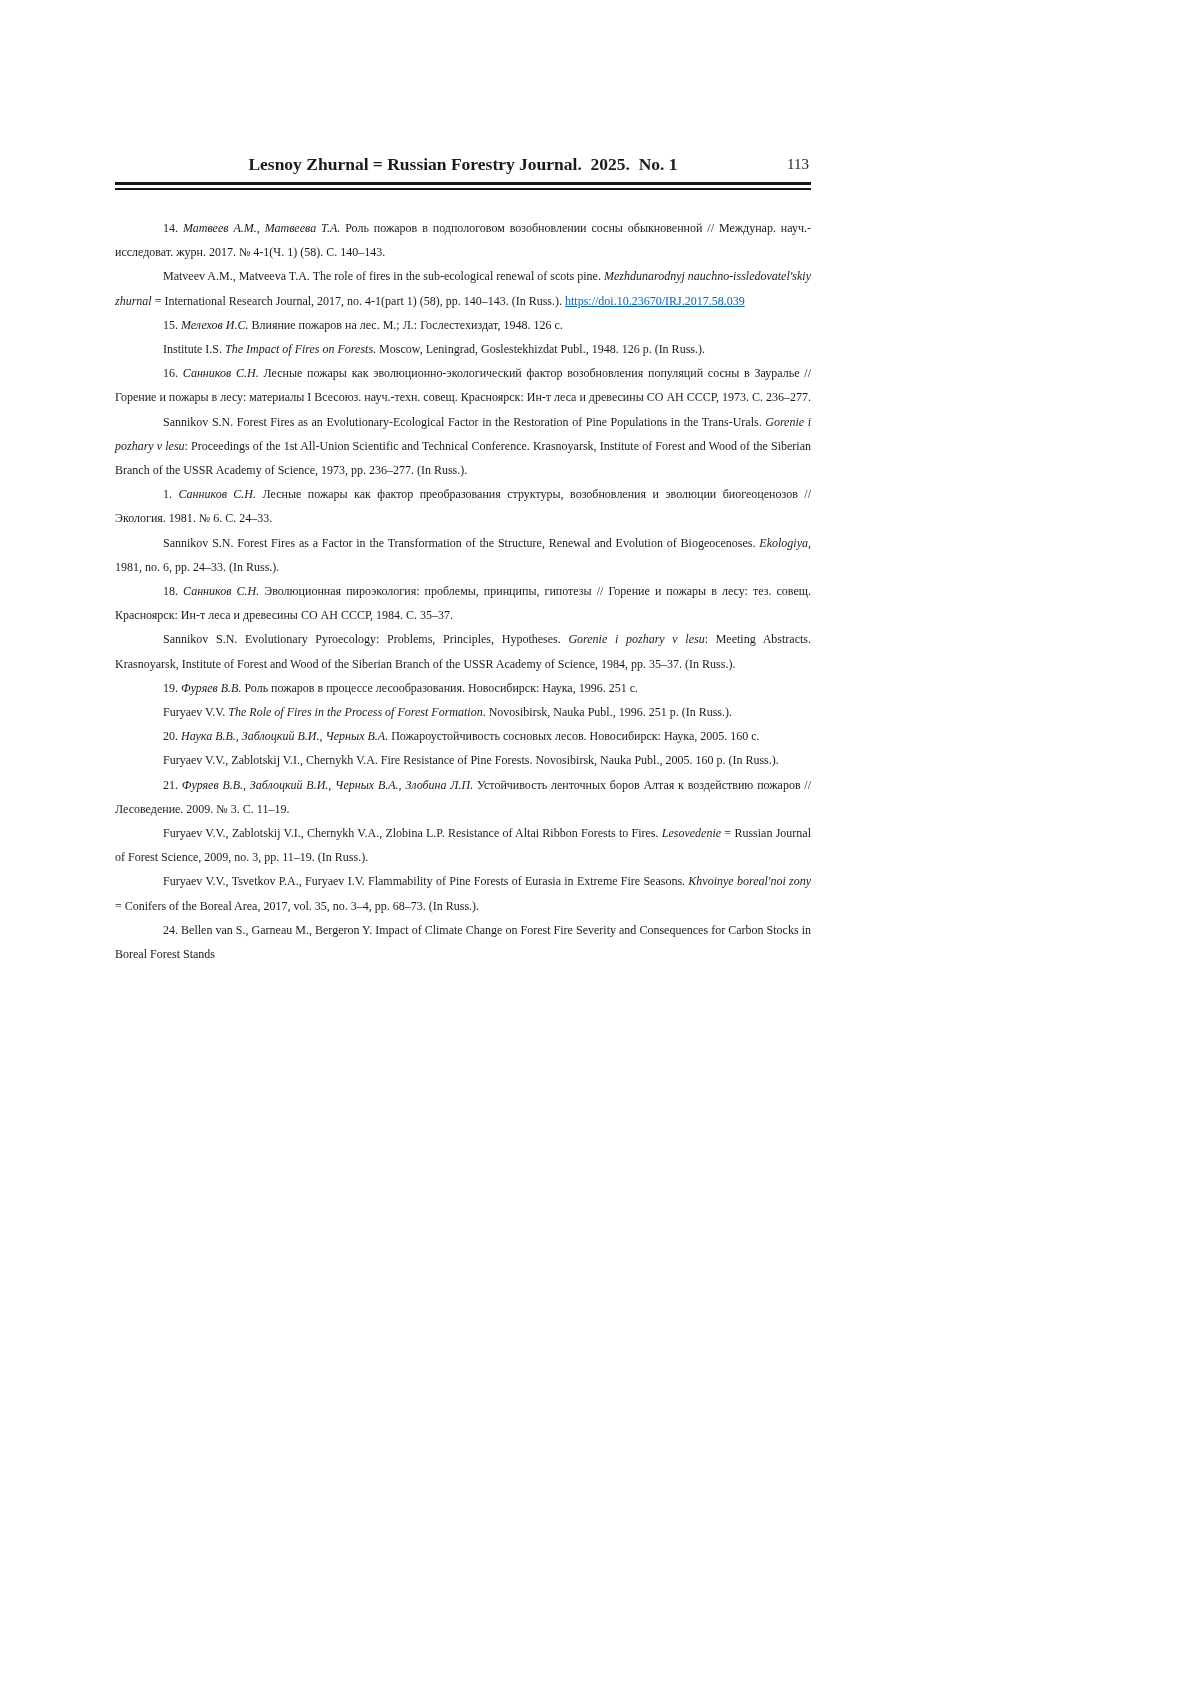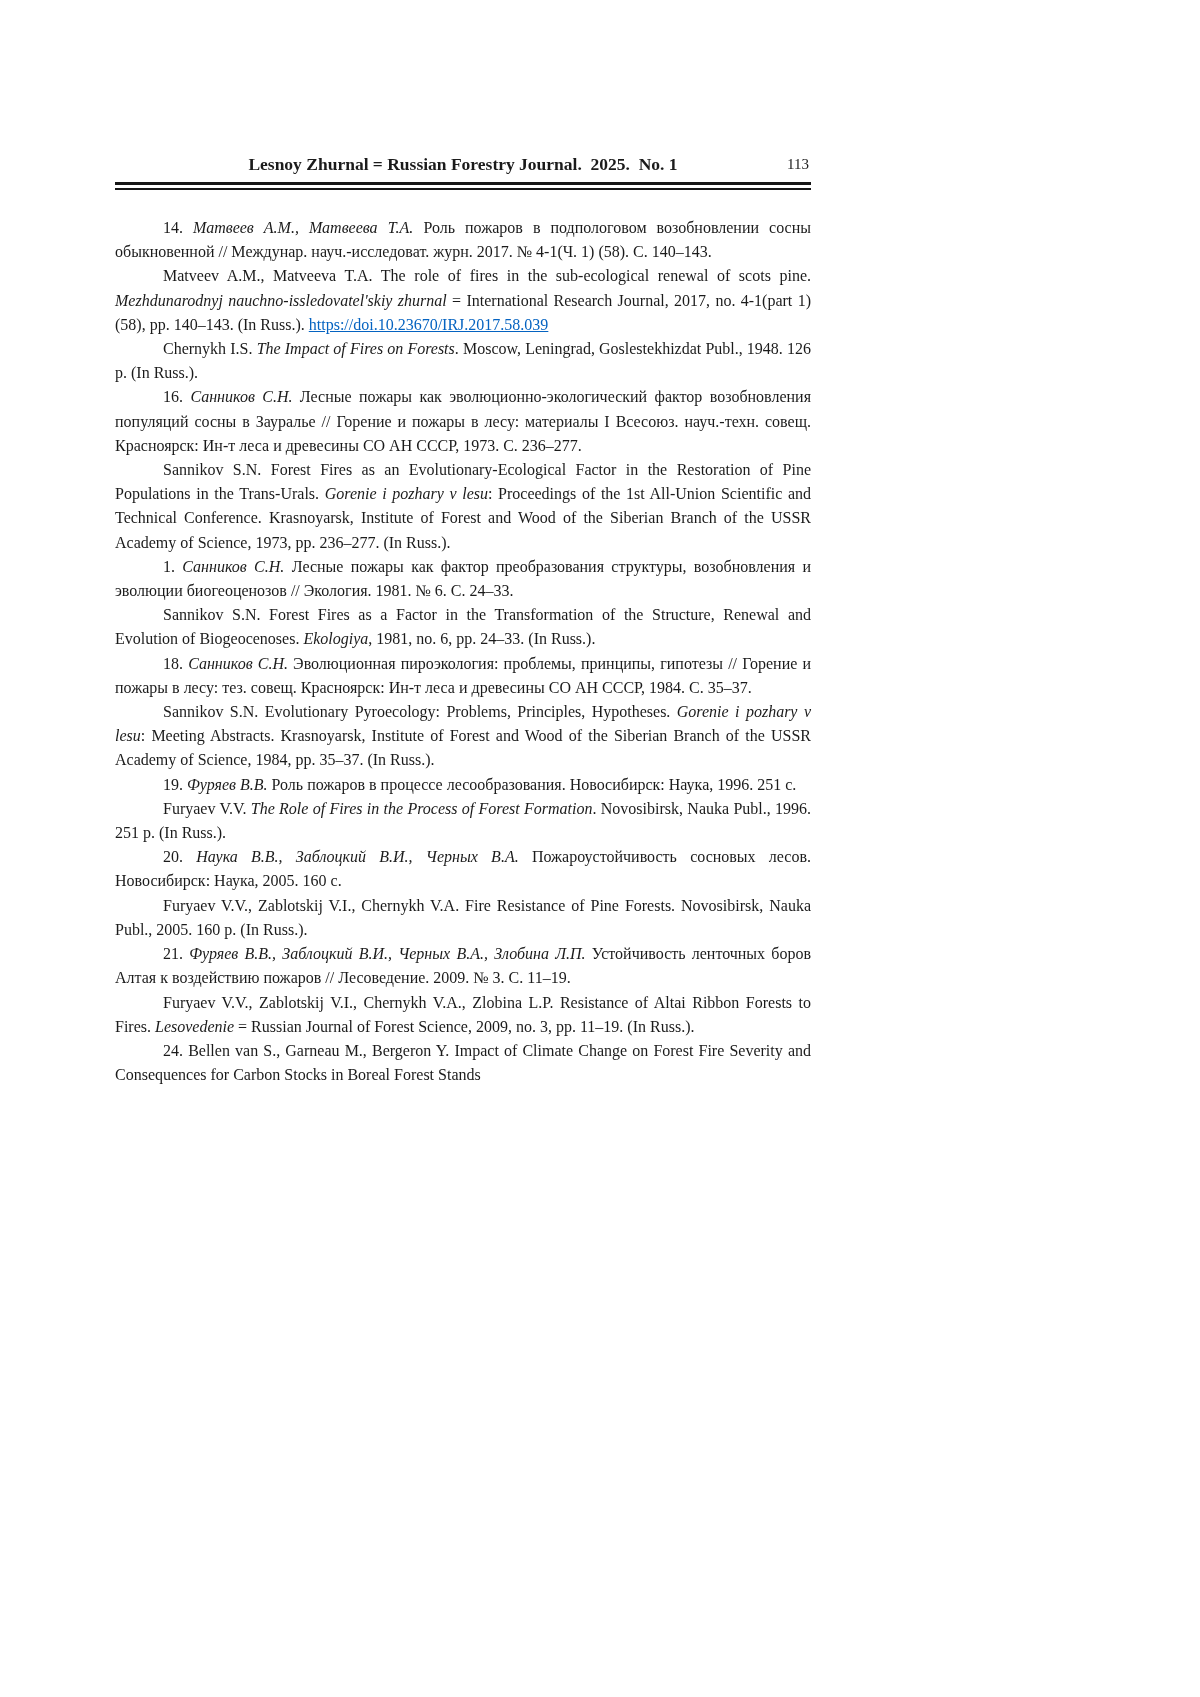--- a/index.html
+++ b/index.html
@@ -54,21 +54,21 @@
     box-sizing: border-box;
     border-top: 3px solid #161616;
     border-bottom: 2px solid #161616;
   }
   .references {
     margin-top: 26px;
   }
   p.ref {
     margin: 0;
     padding: 0;
-    font-size: 16px;
+    font-size: 12px;
     line-height: 24.2px;
     text-align: justify;
     text-indent: 48px;
   }
   p.ref em {
     font-style: italic;
   }
   a.doi-link {
     color: var(--link-color, #0563C1);
     text-decoration: underline;
@@ -80,29 +80,31 @@
 <div class="page">
   <div class="content">
     <div class="header-row">
       <span class="journal-title">Lesnoy Zhurnal = Russian Forestry Journal.  2025.  No. 1</span>
       <span class="page-number">113</span>
     </div>
     <div class="double-rule"></div>
     <div class="references">
         <p class="ref"><span>14. </span><em>Матвеев А.М., Матвеева Т.А.</em><span> Роль пожаров в подпологовом возобновлении сосны обыкновенной // Междунар. науч.-исследоват. журн. 2017. № 4-1(Ч. 1) (58). С. 140–143.</span></p>
         <p class="ref"><span>Matveev A.M., Matveeva T.A. The role of fires in the sub-ecological renewal of scots pine. </span><em>Mezhdunarodnyj nauchno-issledovatel'skiy zhurnal</em><span> = International Research Journal, 2017, no. 4-1(part 1) (58), pp. 140–143. (In Russ.). </span><a class="doi-link" href="#">https://doi.10.23670/IRJ.2017.58.039</a></p>
-        <p class="ref"><span>Chernykh I.S. </span><em>The Impact of Fires on Forests</em><span>. Moscow, Leningrad, Goslestekhizdat Publ., 1948. 126 p. (In Russ.).</span></p>
+        <p class="ref"><span>15. </span><em>Мелехов И.С.</em><span> Влияние пожаров на лес. М.; Л.: Гослестехиздат, 1948. 126 с.</span></p>
+        <p class="ref"><span>Institute I.S. </span><em>The Impact of Fires on Forests</em><span>. Moscow, Leningrad, Goslestekhizdat Publ., 1948. 126 p. (In Russ.).</span></p>
         <p class="ref"><span>16. </span><em>Санников С.Н.</em><span> Лесные пожары как эволюционно-экологический фактор возобновления популяций сосны в Зауралье // Горение и пожары в лесу: материалы I Всесоюз. науч.-техн. совещ. Красноярск: Ин-т леса и древесины СО АН СССР, 1973. С. 236–277.</span></p>
         <p class="ref"><span>Sannikov S.N. Forest Fires as an Evolutionary-Ecological Factor in the Restoration of Pine Populations in the Trans-Urals. </span><em>Gorenie i pozhary v lesu</em><span>: Proceedings of the 1st All-Union Scientific and Technical Conference. Krasnoyarsk, Institute of Forest and Wood of the Siberian Branch of the USSR Academy of Science, 1973, pp. 236–277. (In Russ.).</span></p>
         <p class="ref"><span>1. </span><em>Санников С.Н.</em><span> Лесные пожары как фактор преобразования структуры, возобновления и эволюции биогеоценозов // Экология. 1981. № 6. С. 24–33.</span></p>
         <p class="ref"><span>Sannikov S.N. Forest Fires as a Factor in the Transformation of the Structure, Renewal and Evolution of Biogeocenoses. </span><em>Ekologiya</em><span>, 1981, no. 6, pp. 24–33. (In Russ.).</span></p>
         <p class="ref"><span>18. </span><em>Санников С.Н.</em><span> Эволюционная пироэкология: проблемы, принципы, гипотезы // Горение и пожары в лесу: тез. совещ. Красноярск: Ин-т леса и древесины СО АН СССР, 1984. С. 35–37.</span></p>
         <p class="ref"><span>Sannikov S.N. Evolutionary Pyroecology: Problems, Principles, Hypotheses. </span><em>Gorenie i pozhary v lesu</em><span>: Meeting Abstracts. Krasnoyarsk, Institute of Forest and Wood of the Siberian Branch of the USSR Academy of Science, 1984, pp. 35–37. (In Russ.).</span></p>
         <p class="ref"><span>19. </span><em>Фуряев В.В.</em><span> Роль пожаров в процессе лесообразования. Новосибирск: Наука, 1996. 251 с.</span></p>
         <p class="ref"><span>Furyaev V.V. </span><em>The Role of Fires in the Process of Forest Formation</em><span>. Novosibirsk, Nauka Publ., 1996. 251 p. (In Russ.).</span></p>
         <p class="ref"><span>20. </span><em>Наука В.В., Заблоцкий В.И., Черных В.А.</em><span> Пожароустойчивость сосновых лесов. Новосибирск: Наука, 2005. 160 с.</span></p>
         <p class="ref"><span>Furyaev V.V., Zablotskij V.I., Chernykh V.A. Fire Resistance of Pine Forests. Novosibirsk, Nauka Publ., 2005. 160 p. (In Russ.).</span></p>
         <p class="ref"><span>21. </span><em>Фуряев В.В., Заблоцкий В.И., Черных В.А., Злобина Л.П.</em><span> Устойчивость ленточных боров Алтая к воздействию пожаров // Лесоведение. 2009. № 3. С. 11–19.</span></p>
         <p class="ref"><span>Furyaev V.V., Zablotskij V.I., Chernykh V.A., Zlobina L.P. Resistance of Altai Ribbon Forests to Fires. </span><em>Lesovedenie</em><span> = Russian Journal of Forest Science, 2009, no. 3, pp. 11–19. (In Russ.).</span></p>
+        <p class="ref"><span>Furyaev V.V., Tsvetkov P.A., Furyaev I.V. Flammability of Pine Forests of Eurasia in Extreme Fire Seasons. </span><em>Khvoinye boreal'noi zony</em><span> = Conifers of the Boreal Area, 2017, vol. 35, no. 3–4, pp. 68–73. (In Russ.).</span></p>
         <p class="ref"><span>24. Bellen van S., Garneau M., Bergeron Y. Impact of Climate Change on Forest Fire Severity and Consequences for Carbon Stocks in Boreal Forest Stands</span></p>
       </div>
   </div>
 </div>
 
 </body></html>

